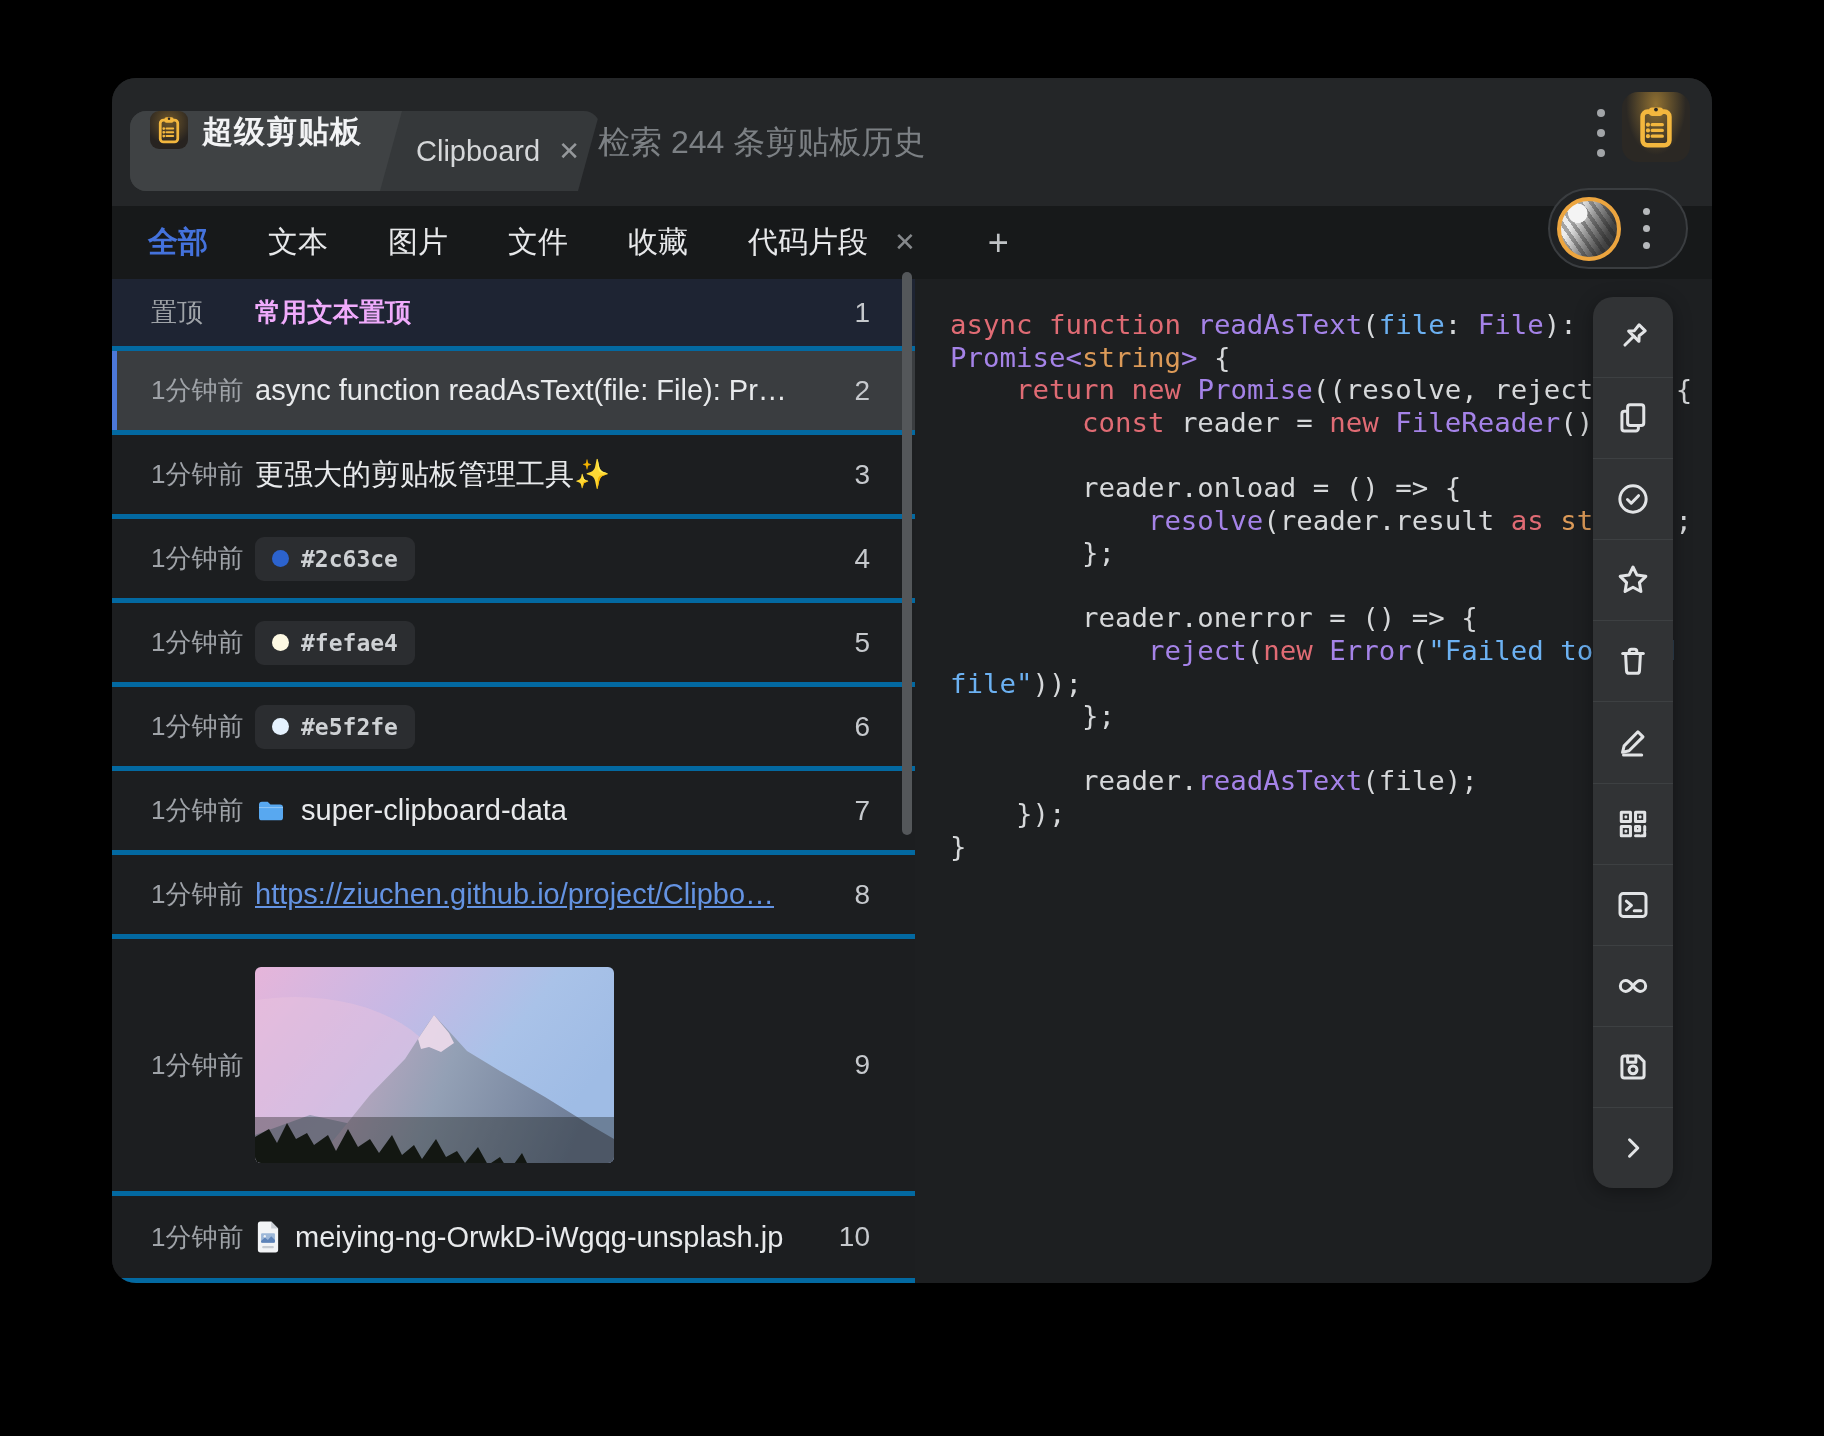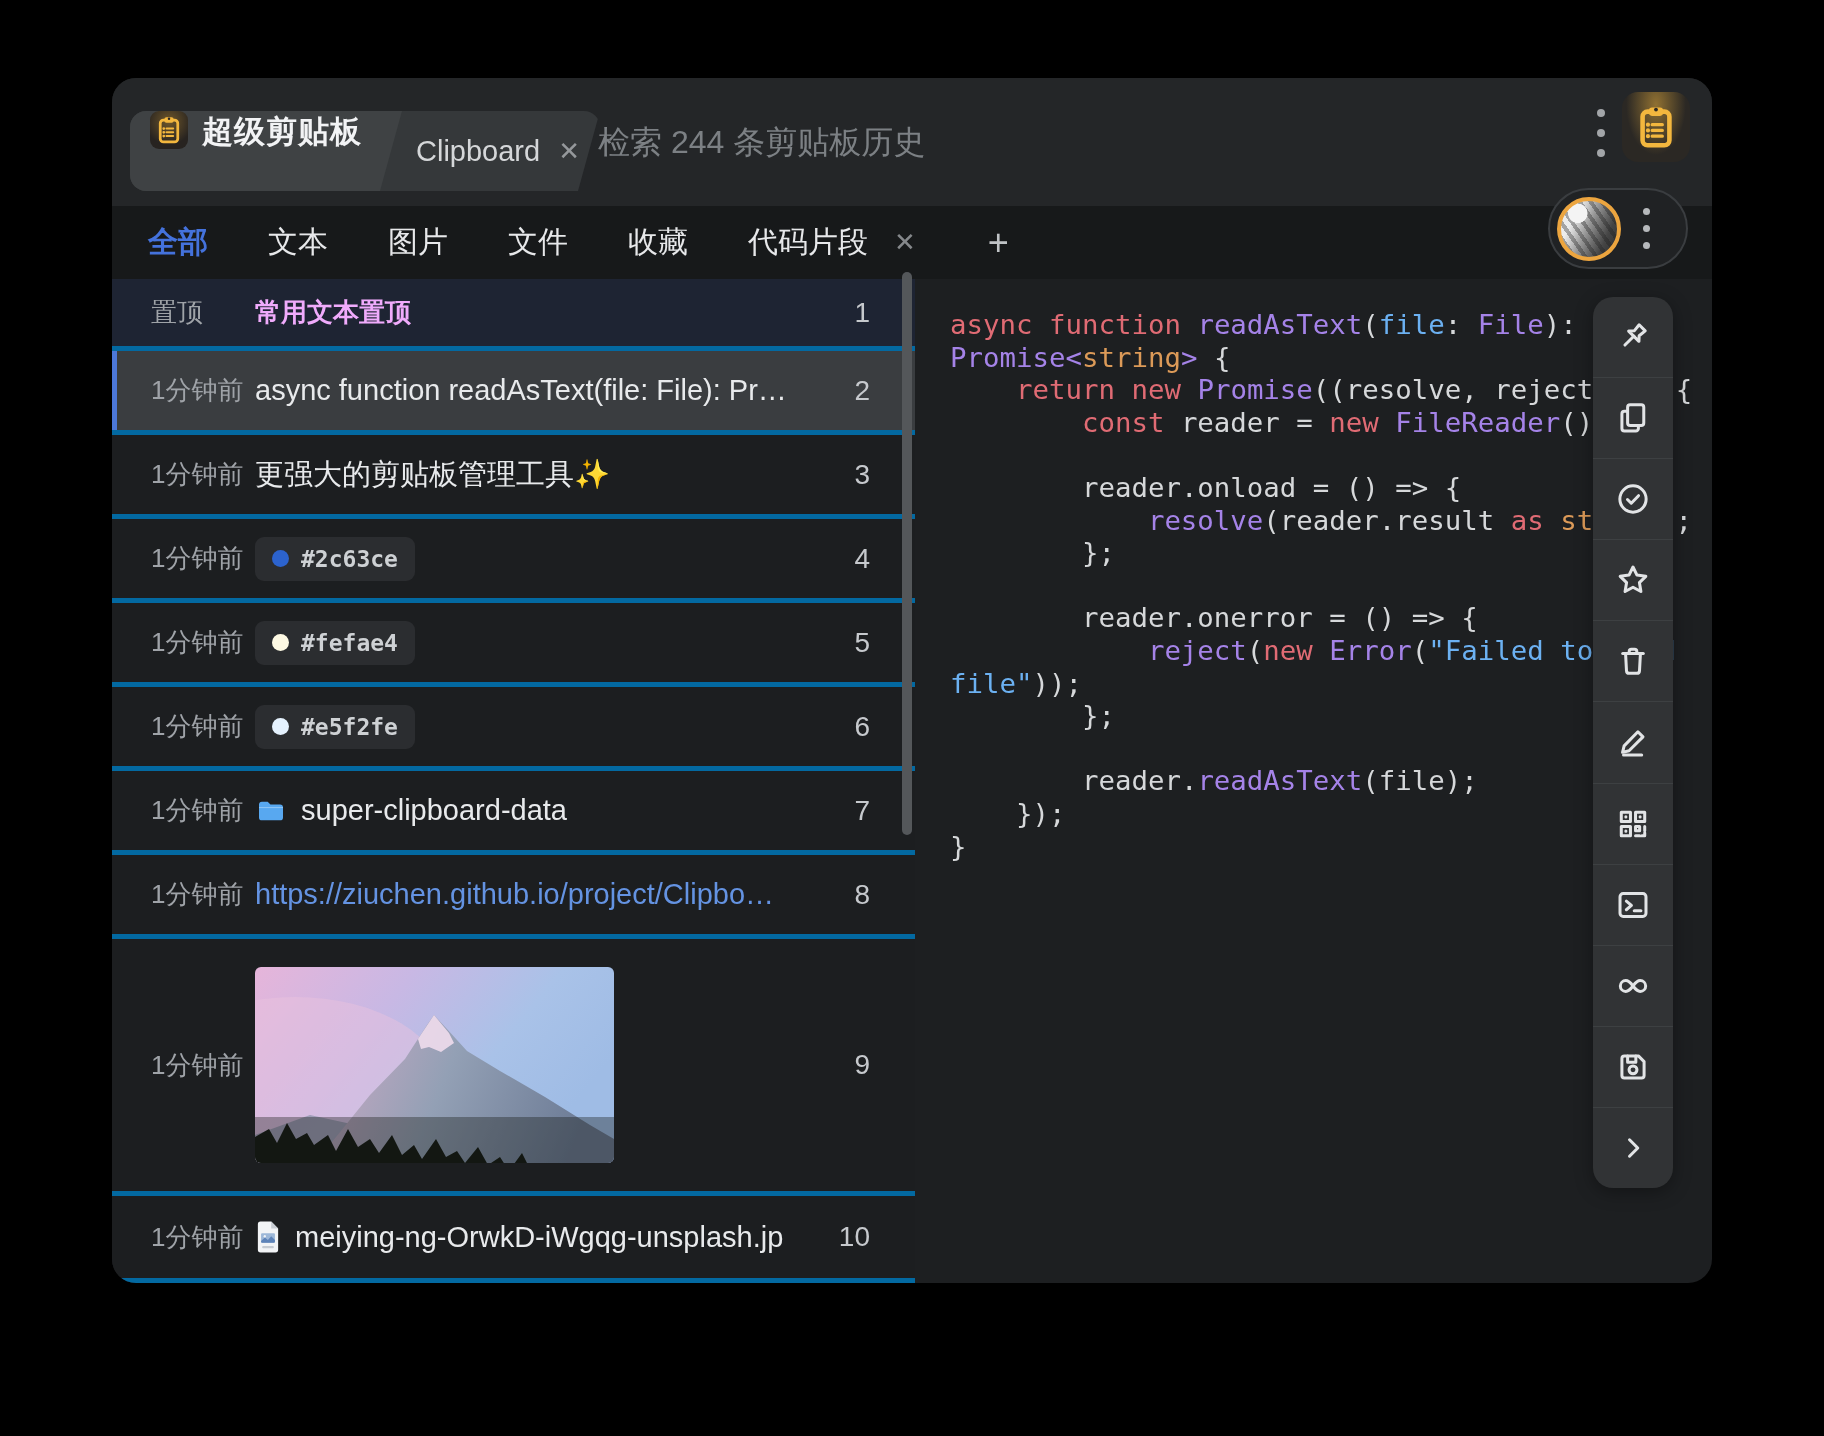--- a/index.html
+++ b/index.html
@@ -60,21 +60,21 @@
   .row.t-file{height:87px}
   .time{flex:none;width:143px;padding-left:39px;font-size:26px;color:#9fa3a8;white-space:nowrap}
   .cwrap{flex:1;min-width:0;display:flex;align-items:center;gap:14px;overflow:hidden}
   .content{font-size:29px;color:#e8eaec;white-space:nowrap;overflow:hidden}
   .row.pinned .content{font-weight:600;font-size:26px;color:#f0abfc}
   .num{flex:none;margin-left:6px;margin-right:45px;min-width:34px;text-align:right;font-size:28px;color:#c6c9cd}
   .chip{display:inline-flex;align-items:center;gap:12px;background:#2b2d30;border-radius:9px;
     padding:9px 17px}
   .chip .dot{width:17px;height:17px;border-radius:50%;flex:none}
   .chip .hex{font-family:"DejaVu Sans Mono","Liberation Mono",monospace;font-size:23px;color:#ced1d4;font-weight:700}
-  .link{font-size:29px;color:#6493e2;white-space:nowrap;overflow:hidden}
+  .link{font-size:29px;color:#6493e2;text-decoration:underline;white-space:nowrap;overflow:hidden}
   .thumb{width:359px;height:196px;border-radius:6px;overflow:hidden;flex:none}
   .fname{font-size:29px;color:#e8eaec;white-space:nowrap;overflow:hidden;max-width:515px}
   .scrollbar{position:absolute;left:790px;top:194px;width:10px;height:563px;border-radius:5px;background:#54575a}
 
   
   .codepane{position:absolute;left:821px;top:214px;width:782px;
     font-family:"DejaVu Sans Mono","Liberation Mono",monospace;font-size:27.4px;line-height:32.6px;
     white-space:pre-wrap;color:#d6d8da;margin:17px}
   .tk-k{color:#e06b74}.tk-f{color:#a583e8}.tk-o{color:#dc9a58}.tk-b{color:#6cb1f2}.tk-d{color:#d6d8da}
 

